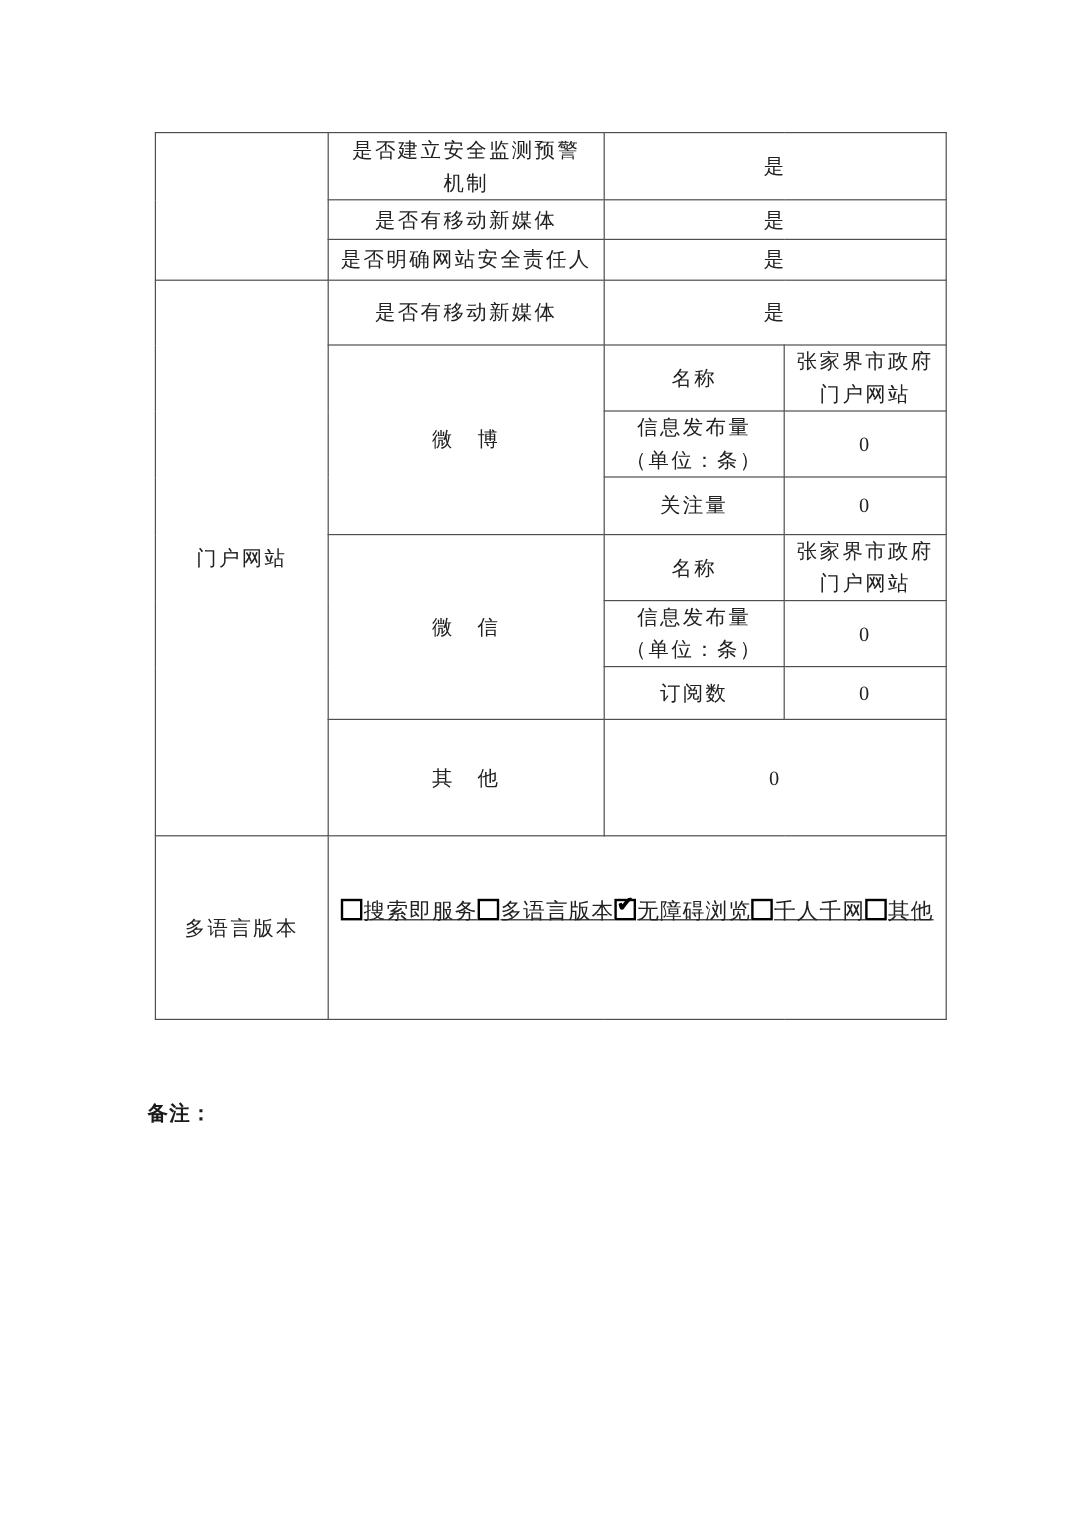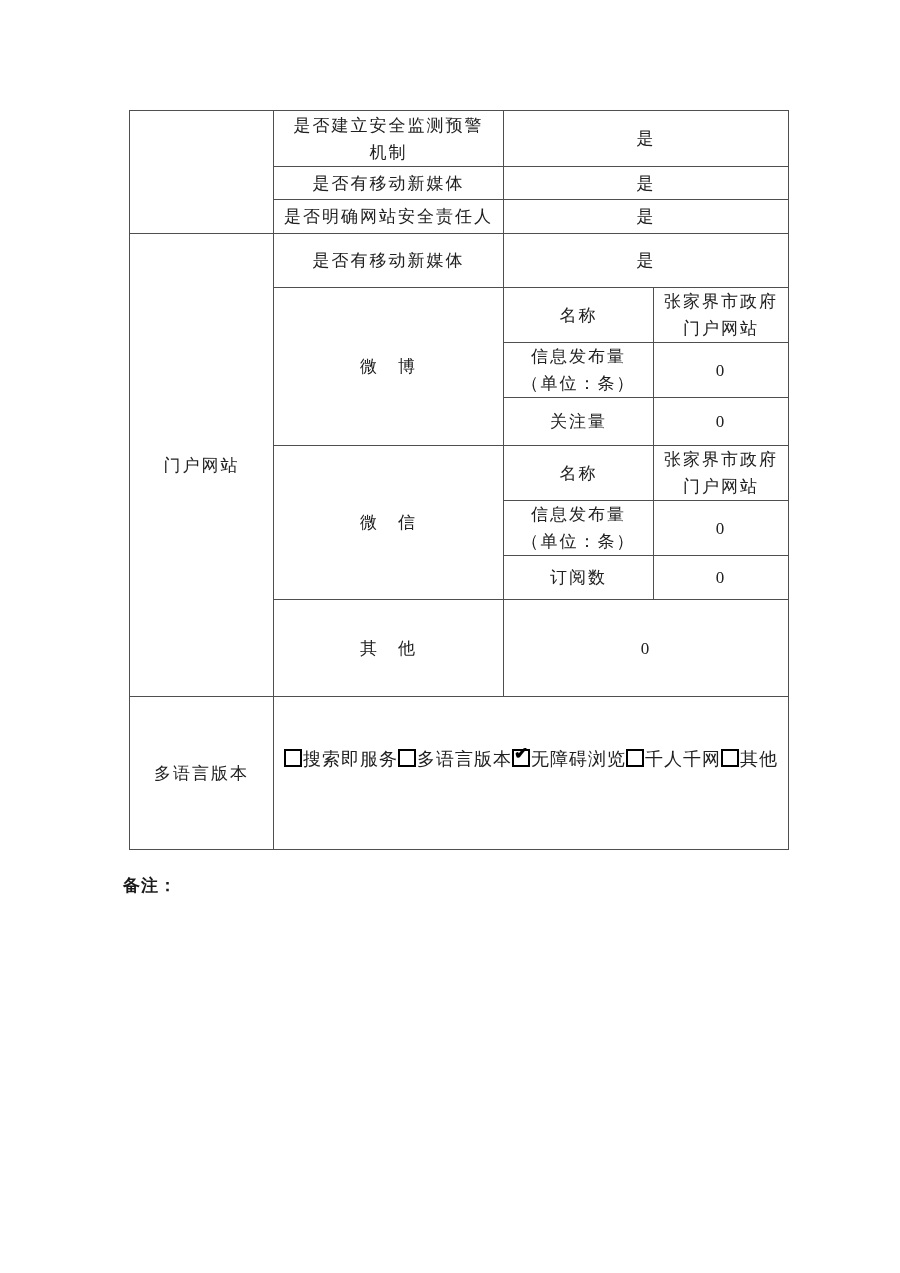--- a/index.html
+++ b/index.html
@@ -27,21 +27,21 @@
     font-size: 17px;
     letter-spacing: 2px;
     line-height: 27px;
     white-space: pre-line;
     padding: 0;
     overflow: hidden;
   }
   .remarks {
     position: absolute;
     left: 123px;
-    top: 874px;
+    top: 916px;
     font-family: "Liberation Sans", "DejaVu Sans", sans-serif;
     font-weight: bold;
     font-size: 17px;
     letter-spacing: 1px;
     color: #1a1a1a;
     text-align: center;
   }
   .pageno {
     position: absolute;
     left: 0;
@@ -51,20 +51,21 @@
     font-size: 19px;
     color: #1a1a1a;
   }
   .options-line {
     position: relative;
     top: -14px;
     text-align: center;
     font-size: 18px;
     letter-spacing: 1px;
     white-space: nowrap;
+    text-decoration: underline;
   }
   .opt { white-space: nowrap; }
   .cb {
     display: inline-block;
     width: 14px;
     height: 14px;
     border: 2px solid #000000;
     background: #ffffff;
     position: relative;
     vertical-align: -2px;

